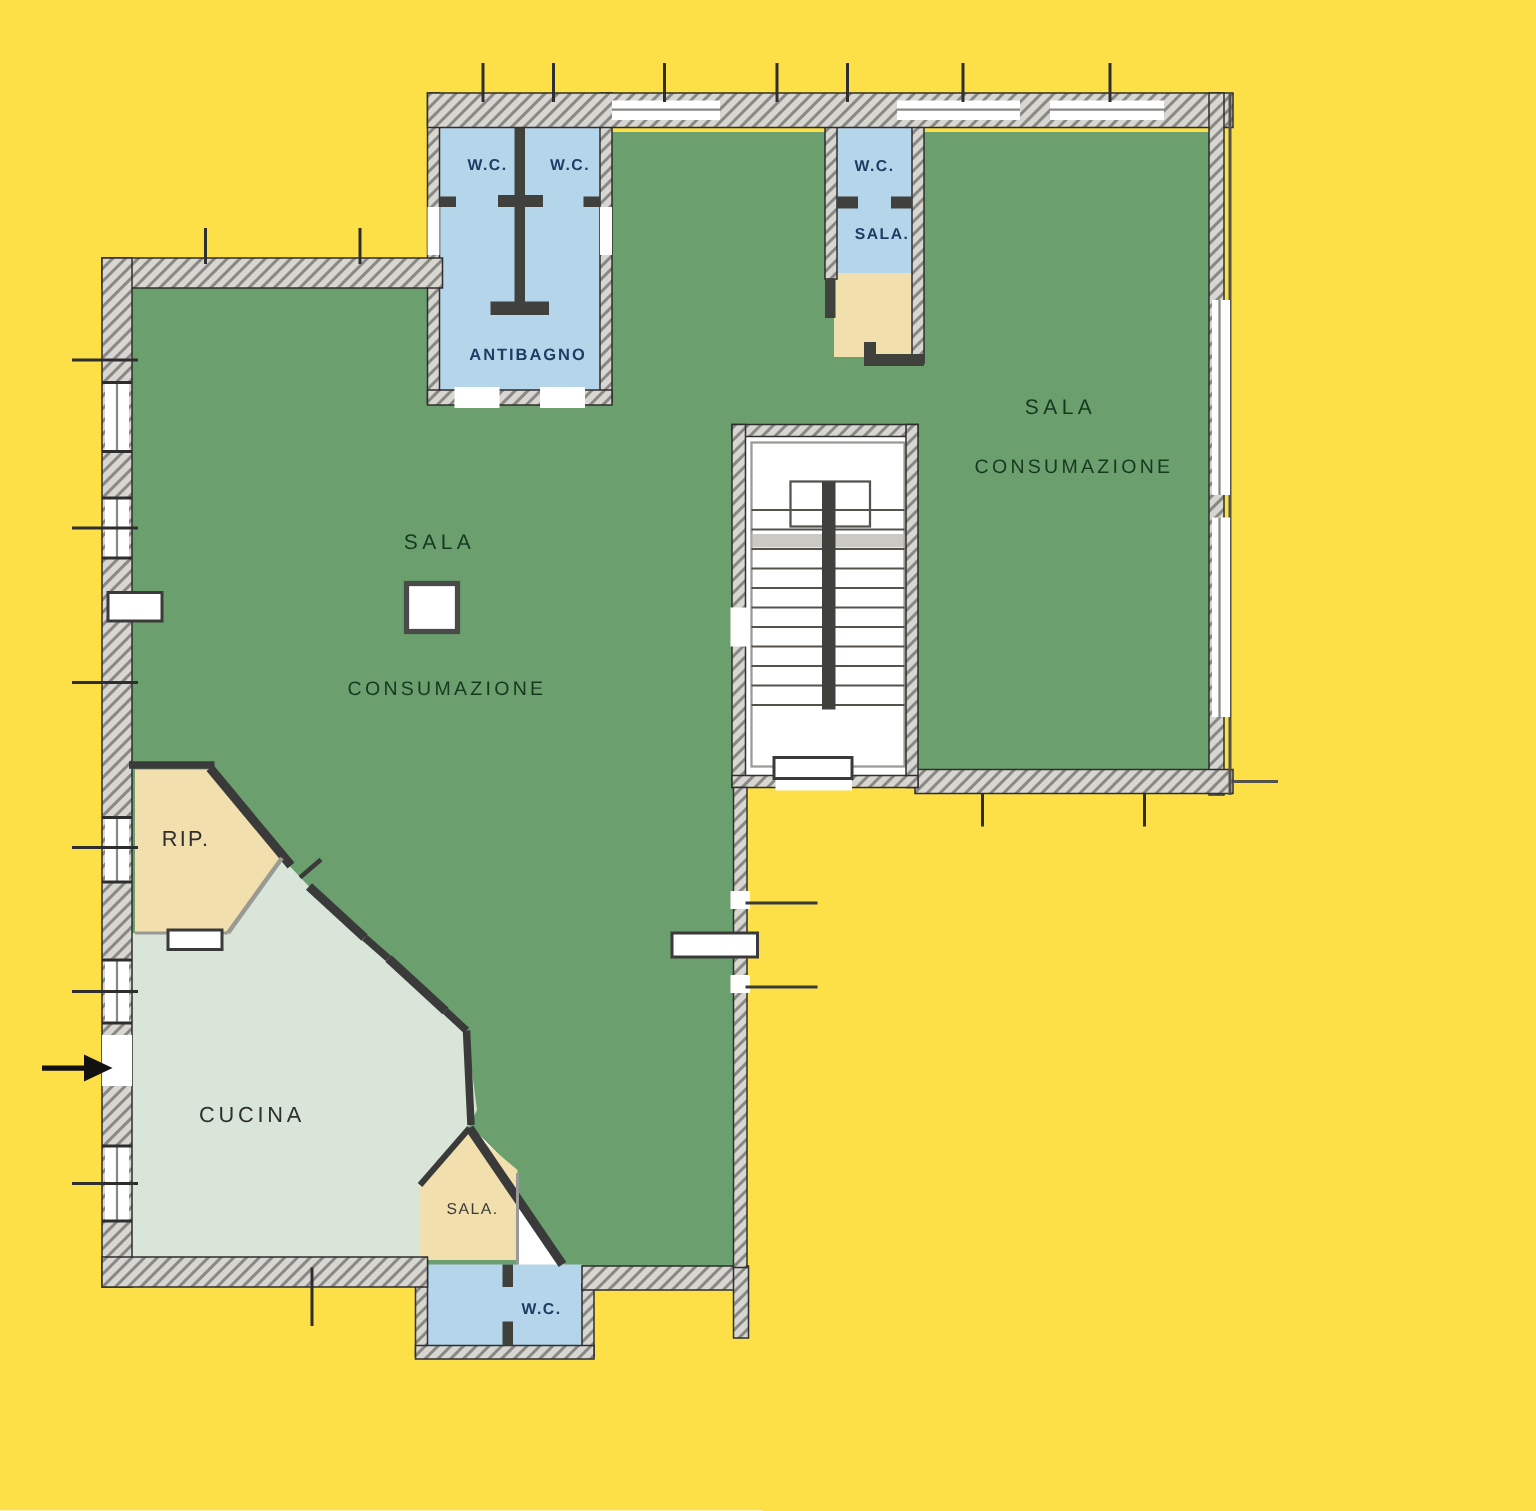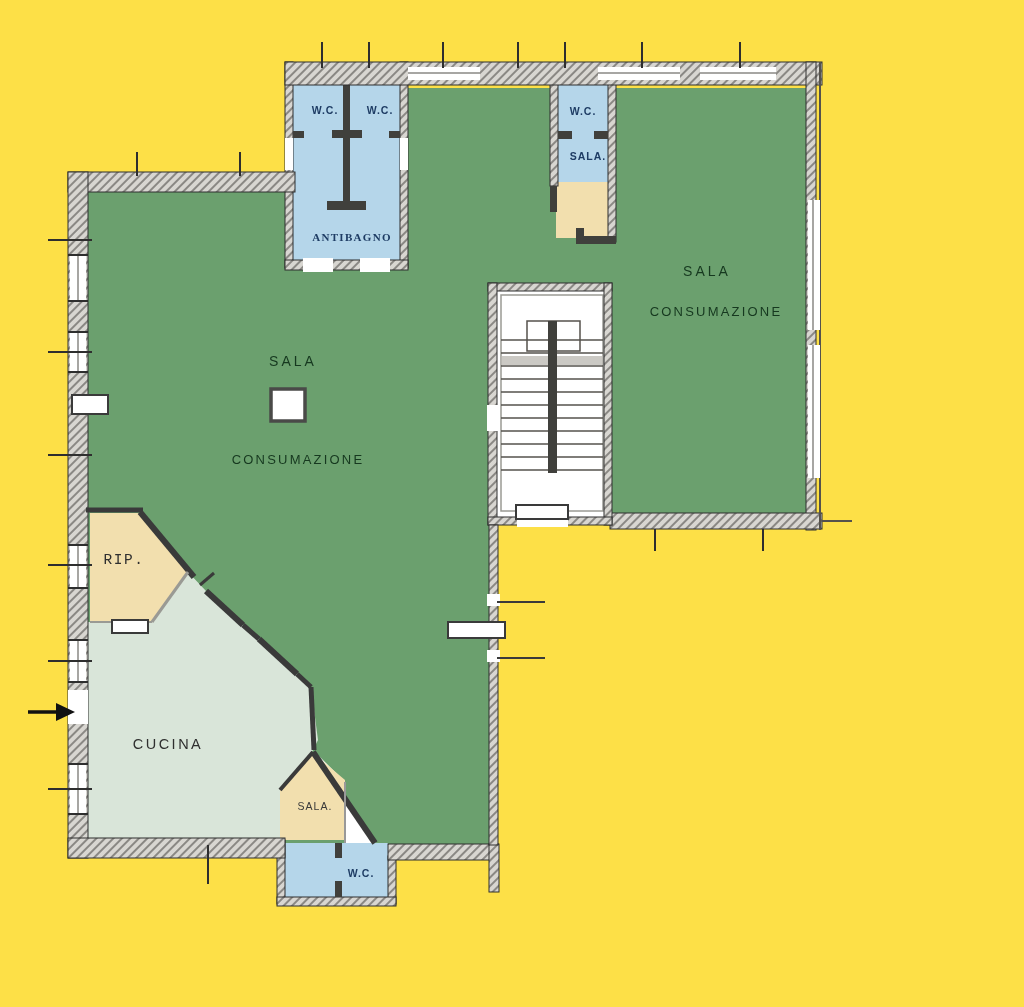--- a/index.html
+++ b/index.html
@@ -5,21 +5,21 @@
   html,body{margin:0;padding:0;background:#ffffff;}
   #stage{
     position:relative;width:1024px;height:1007px;background:#fde047;overflow:hidden;
     font-family:"Liberation Sans",sans-serif;
   }
   #plan-svg{position:absolute;left:0;top:0;}
   .lbl{
     position:absolute;transform:translate(-50%,-50%);
     white-space:nowrap;font-family:"Liberation Sans",sans-serif;
   }
-  .lbl-blue{color:#1e3c64;font-size:11px;letter-spacing:1.3px;font-weight:bold;font-family:Liberation Serif, serif;}
+  .lbl-blue{color:#1e3c64;font-size:11px;letter-spacing:1.3px;font-weight:bold;}
   .lbl-blue-sm{color:#1e3c64;font-size:10.5px;letter-spacing:1px;font-weight:bold;}
   .lbl-green{color:#16381f;font-size:14px;letter-spacing:3px;}
   .lbl-green-2{color:#16381f;font-size:13px;letter-spacing:2.2px;}
   .lbl-dark{color:#2f2f2f;font-size:14.5px;letter-spacing:1.5px;}
   .lbl-dark-wide{color:#2f2f2f;font-size:14.5px;letter-spacing:2.5px;}
   .lbl-dark-sm{color:#3a3a3a;font-size:10.5px;letter-spacing:1px;}
 </style>
 </head>
 <body>
 
@@ -239,18 +239,18 @@
 <div class="lbl lbl-blue-sm" style="left:380px;top:110px;">W.C.</div>
 <div class="lbl lbl-blue" style="left:352px;top:237px;">ANTIBAGNO</div>
 <div class="lbl lbl-blue-sm" style="left:583px;top:111px;">W.C.</div>
 <div class="lbl lbl-blue-sm" style="left:588px;top:156px;">SALA.</div>
 
 <div class="lbl lbl-green" style="left:293px;top:361px;">SALA</div>
 <div class="lbl lbl-green-2" style="left:298px;top:459px;">CONSUMAZIONE</div>
 <div class="lbl lbl-green" style="left:707px;top:271px;">SALA</div>
 <div class="lbl lbl-green-2" style="left:716px;top:311px;">CONSUMAZIONE</div>
 
-<div class="lbl lbl-dark" style="left:124px;top:560px;font-family:Liberation Mono, monospace;">RIP.</div>
+<div class="lbl lbl-dark" style="left:124px;top:560px;">RIP.</div>
 <div class="lbl lbl-dark-wide" style="left:168px;top:744px;text-align:center;">CUCINA</div>
 <div class="lbl lbl-dark-sm" style="left:315px;top:806px;">SALA.</div>
 <div class="lbl lbl-blue-sm" style="left:361px;top:873px;">W.C.</div>
 
 </div>
 
 </body></html>

